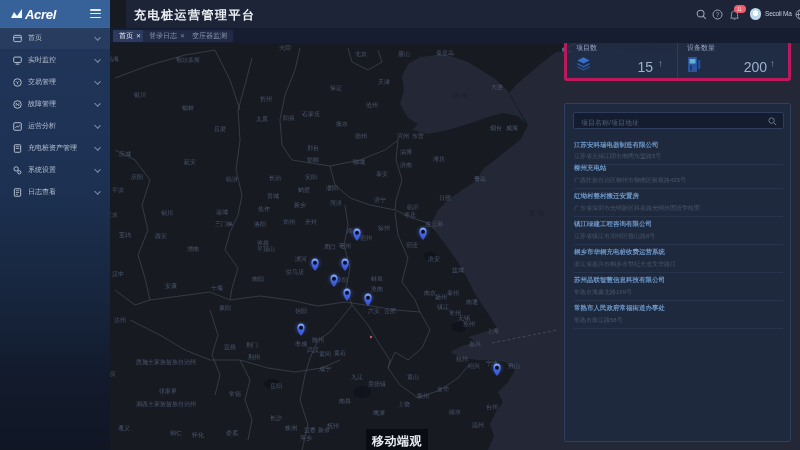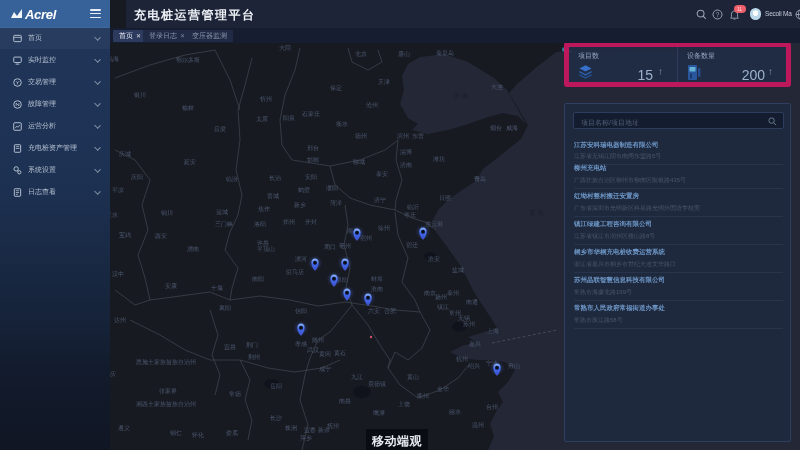--- a/index.html
+++ b/index.html
@@ -21,22 +21,22 @@
 .mi .ch { position:absolute; right:10px; top:8px; width:5px; height:5px; border-right:1px solid #8d99ad; border-bottom:1px solid #8d99ad; transform:rotate(45deg) scale(1,0.9); }
 #topbar { position:absolute; left:126px; top:0; width:690px; height:28px; background:#1d2437; z-index:20; }
 #topbar .title { position:absolute; left:8px; top:7px; color:#eef1f6; font-size:12px; font-weight:bold; letter-spacing:1.5px; }
 .hic { position:absolute; top:0; }
 #tabstrip { position:absolute; left:110px; top:28px; width:690px; height:15px; background:#161d30; z-index:20; }
 .tab { position:absolute; top:2px; height:12px; font-size:7px; line-height:12px; padding:0 6px; border-radius:1px; }
 .tab.on { background:#2c3a5e; color:#f0f3f8; }
 .tab.off { background:#202a45; color:#8b95ab; }
 .tab .x { margin-left:3px; font-size:6px; opacity:0.85; }
 #map { position:absolute; left:110px; top:42px; width:690px; height:408px; z-index:1; }
-#stats { position:absolute; left:564px; top:42px; width:227px; height:45px;
-  background:rgba(33,44,68,0.95); border:5px solid #be185d; border-radius:3px; z-index:10; display:flex; }
+#stats { position:absolute; left:564px; top:36px; width:227px; height:45px;
+  background:rgba(33,44,68,0.95); border:3px solid #be185d; border-radius:3px; z-index:10; display:flex; }
 .stat { position:relative; flex:1; }
 .stat + .stat { border-left:1px solid #2e3d5d; }
 .stat .lab { position:absolute; left:9px; top:4px; color:#93a3c0; font-size:7px; }
 .stat .icon { position:absolute; left:9px; top:17px; }
 .stat .val { position:absolute; top:20px; right:24px; color:#9db1cc; font-size:14px; }
 .stat:nth-child(2) .val { right:21px; }
 .stat:nth-child(2) .arr { right:13px; }
 .stat .arr { position:absolute; top:19px; right:14px; color:#8796b0; font-size:10px; }
 #listpanel { position:absolute; left:564px; top:103px; width:227px; height:339px;
   background:rgba(31,41,62,0.95); border:1px solid #2f3f60; border-radius:2px; z-index:10; }

